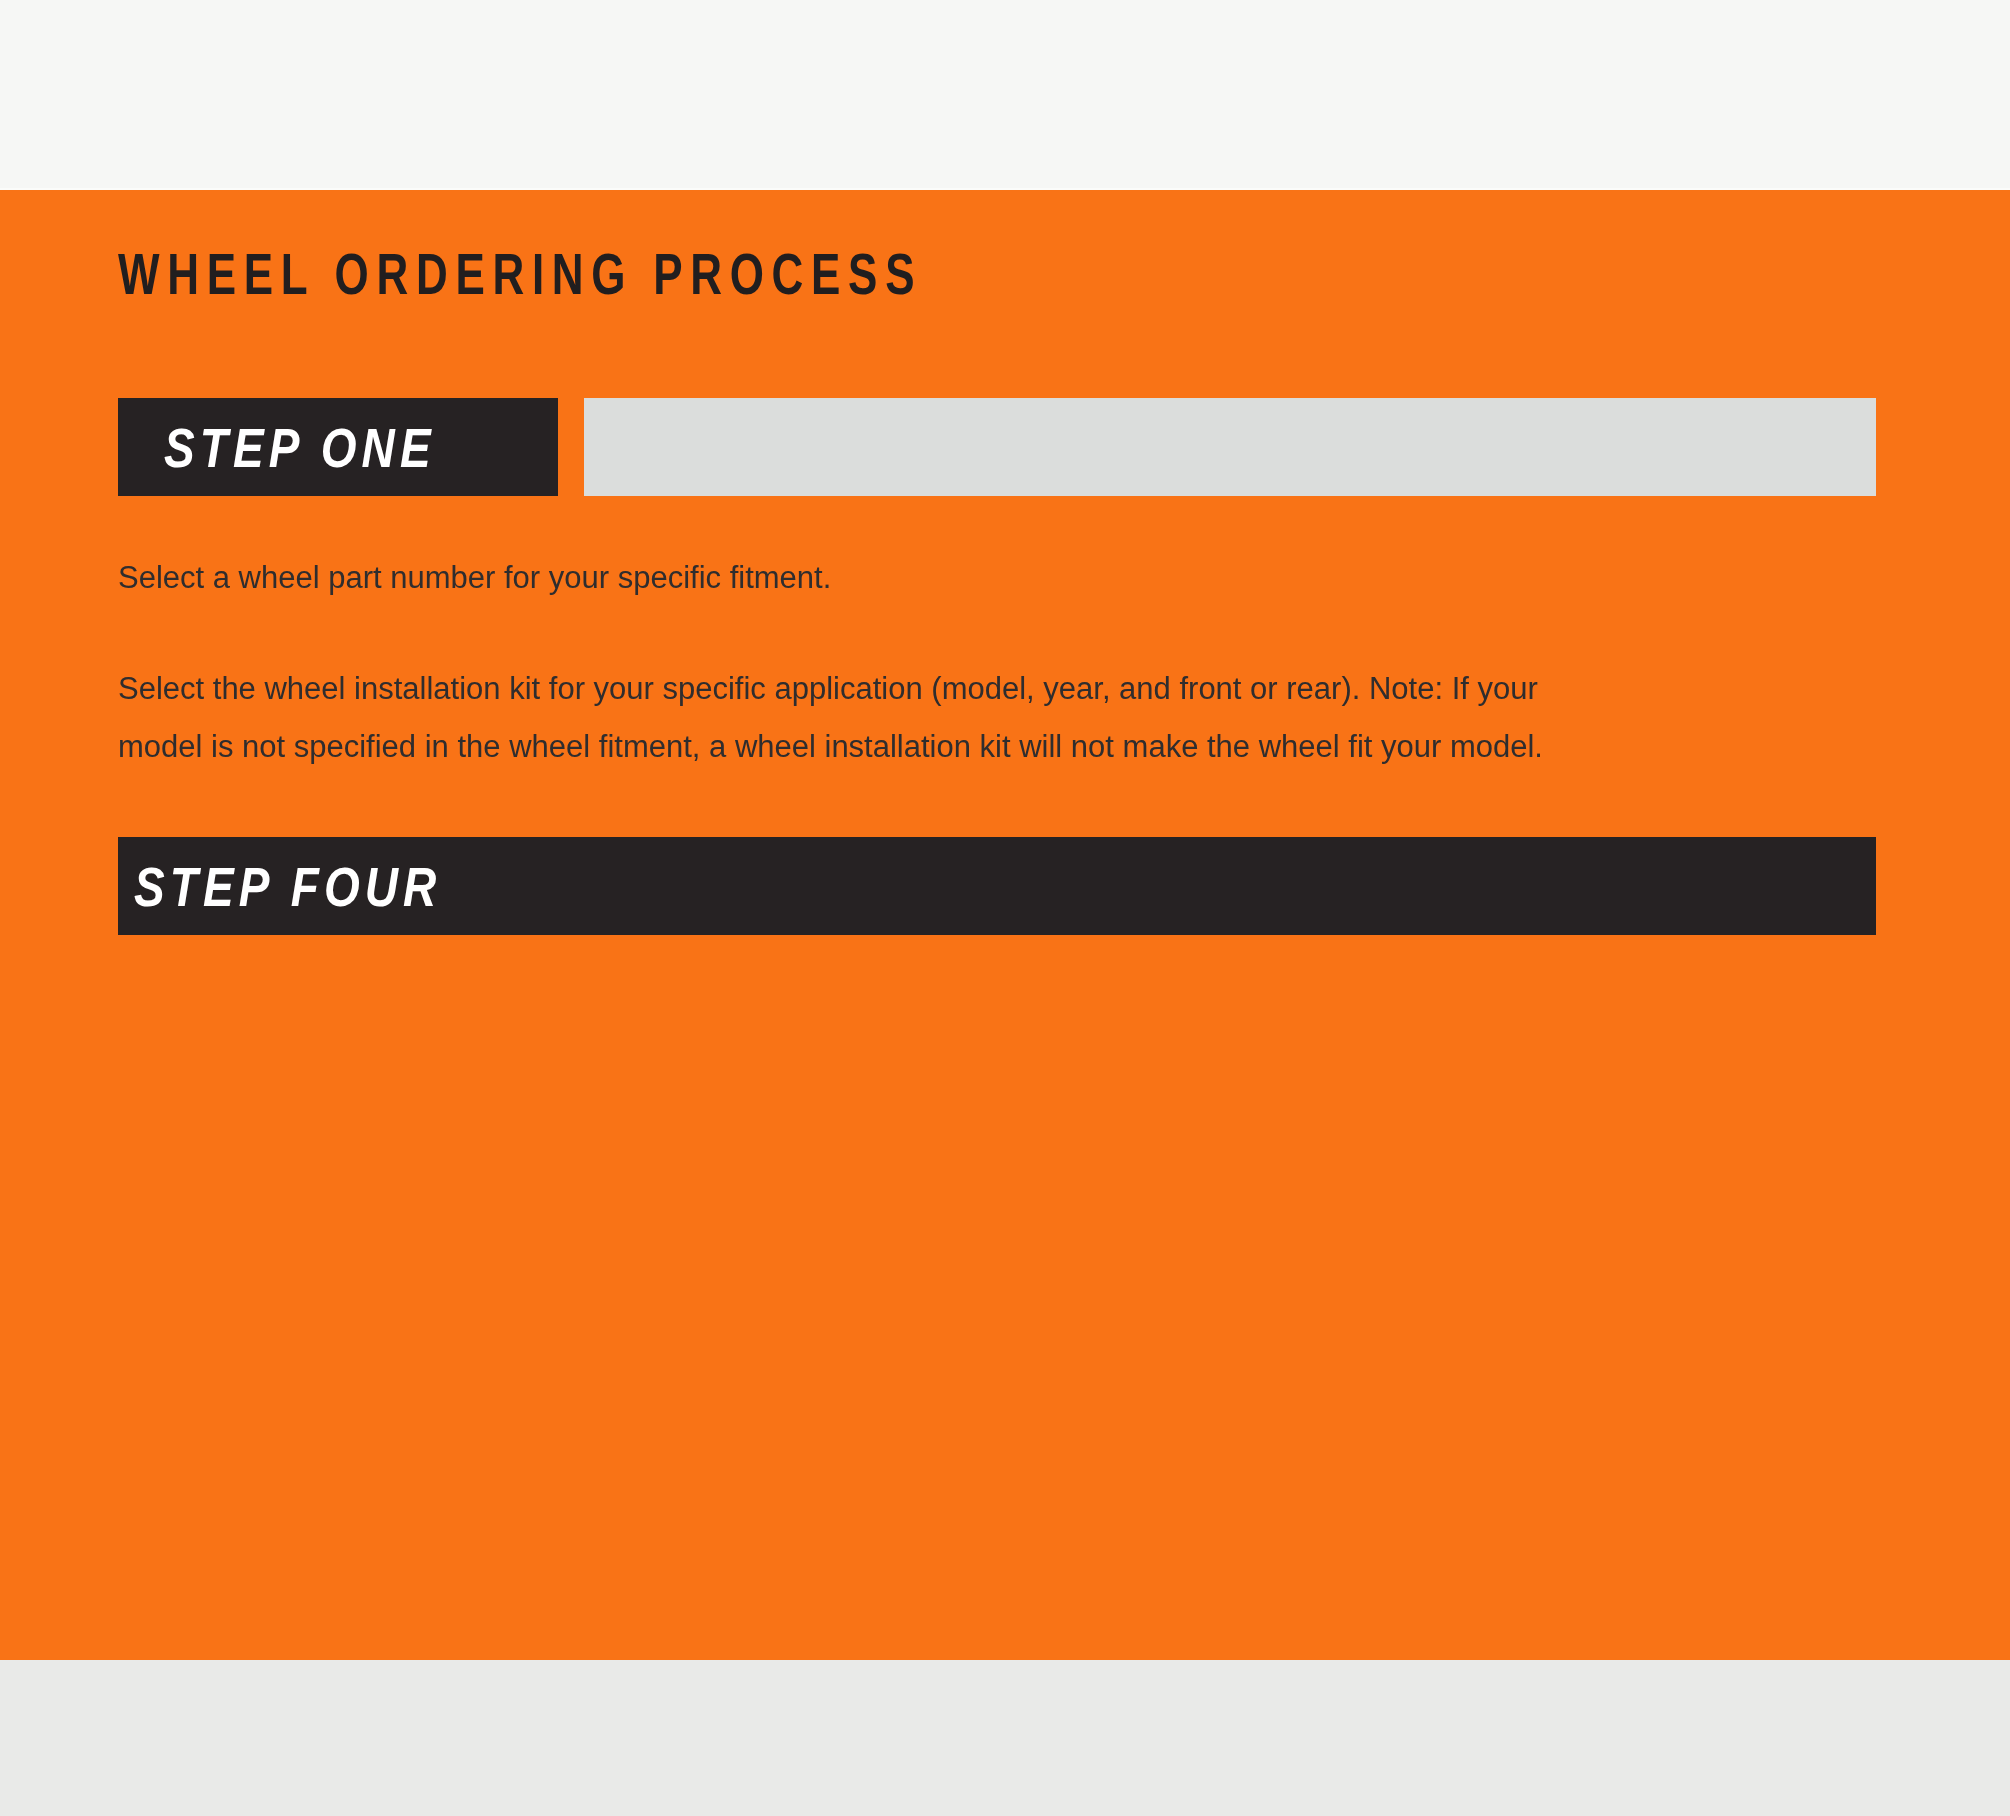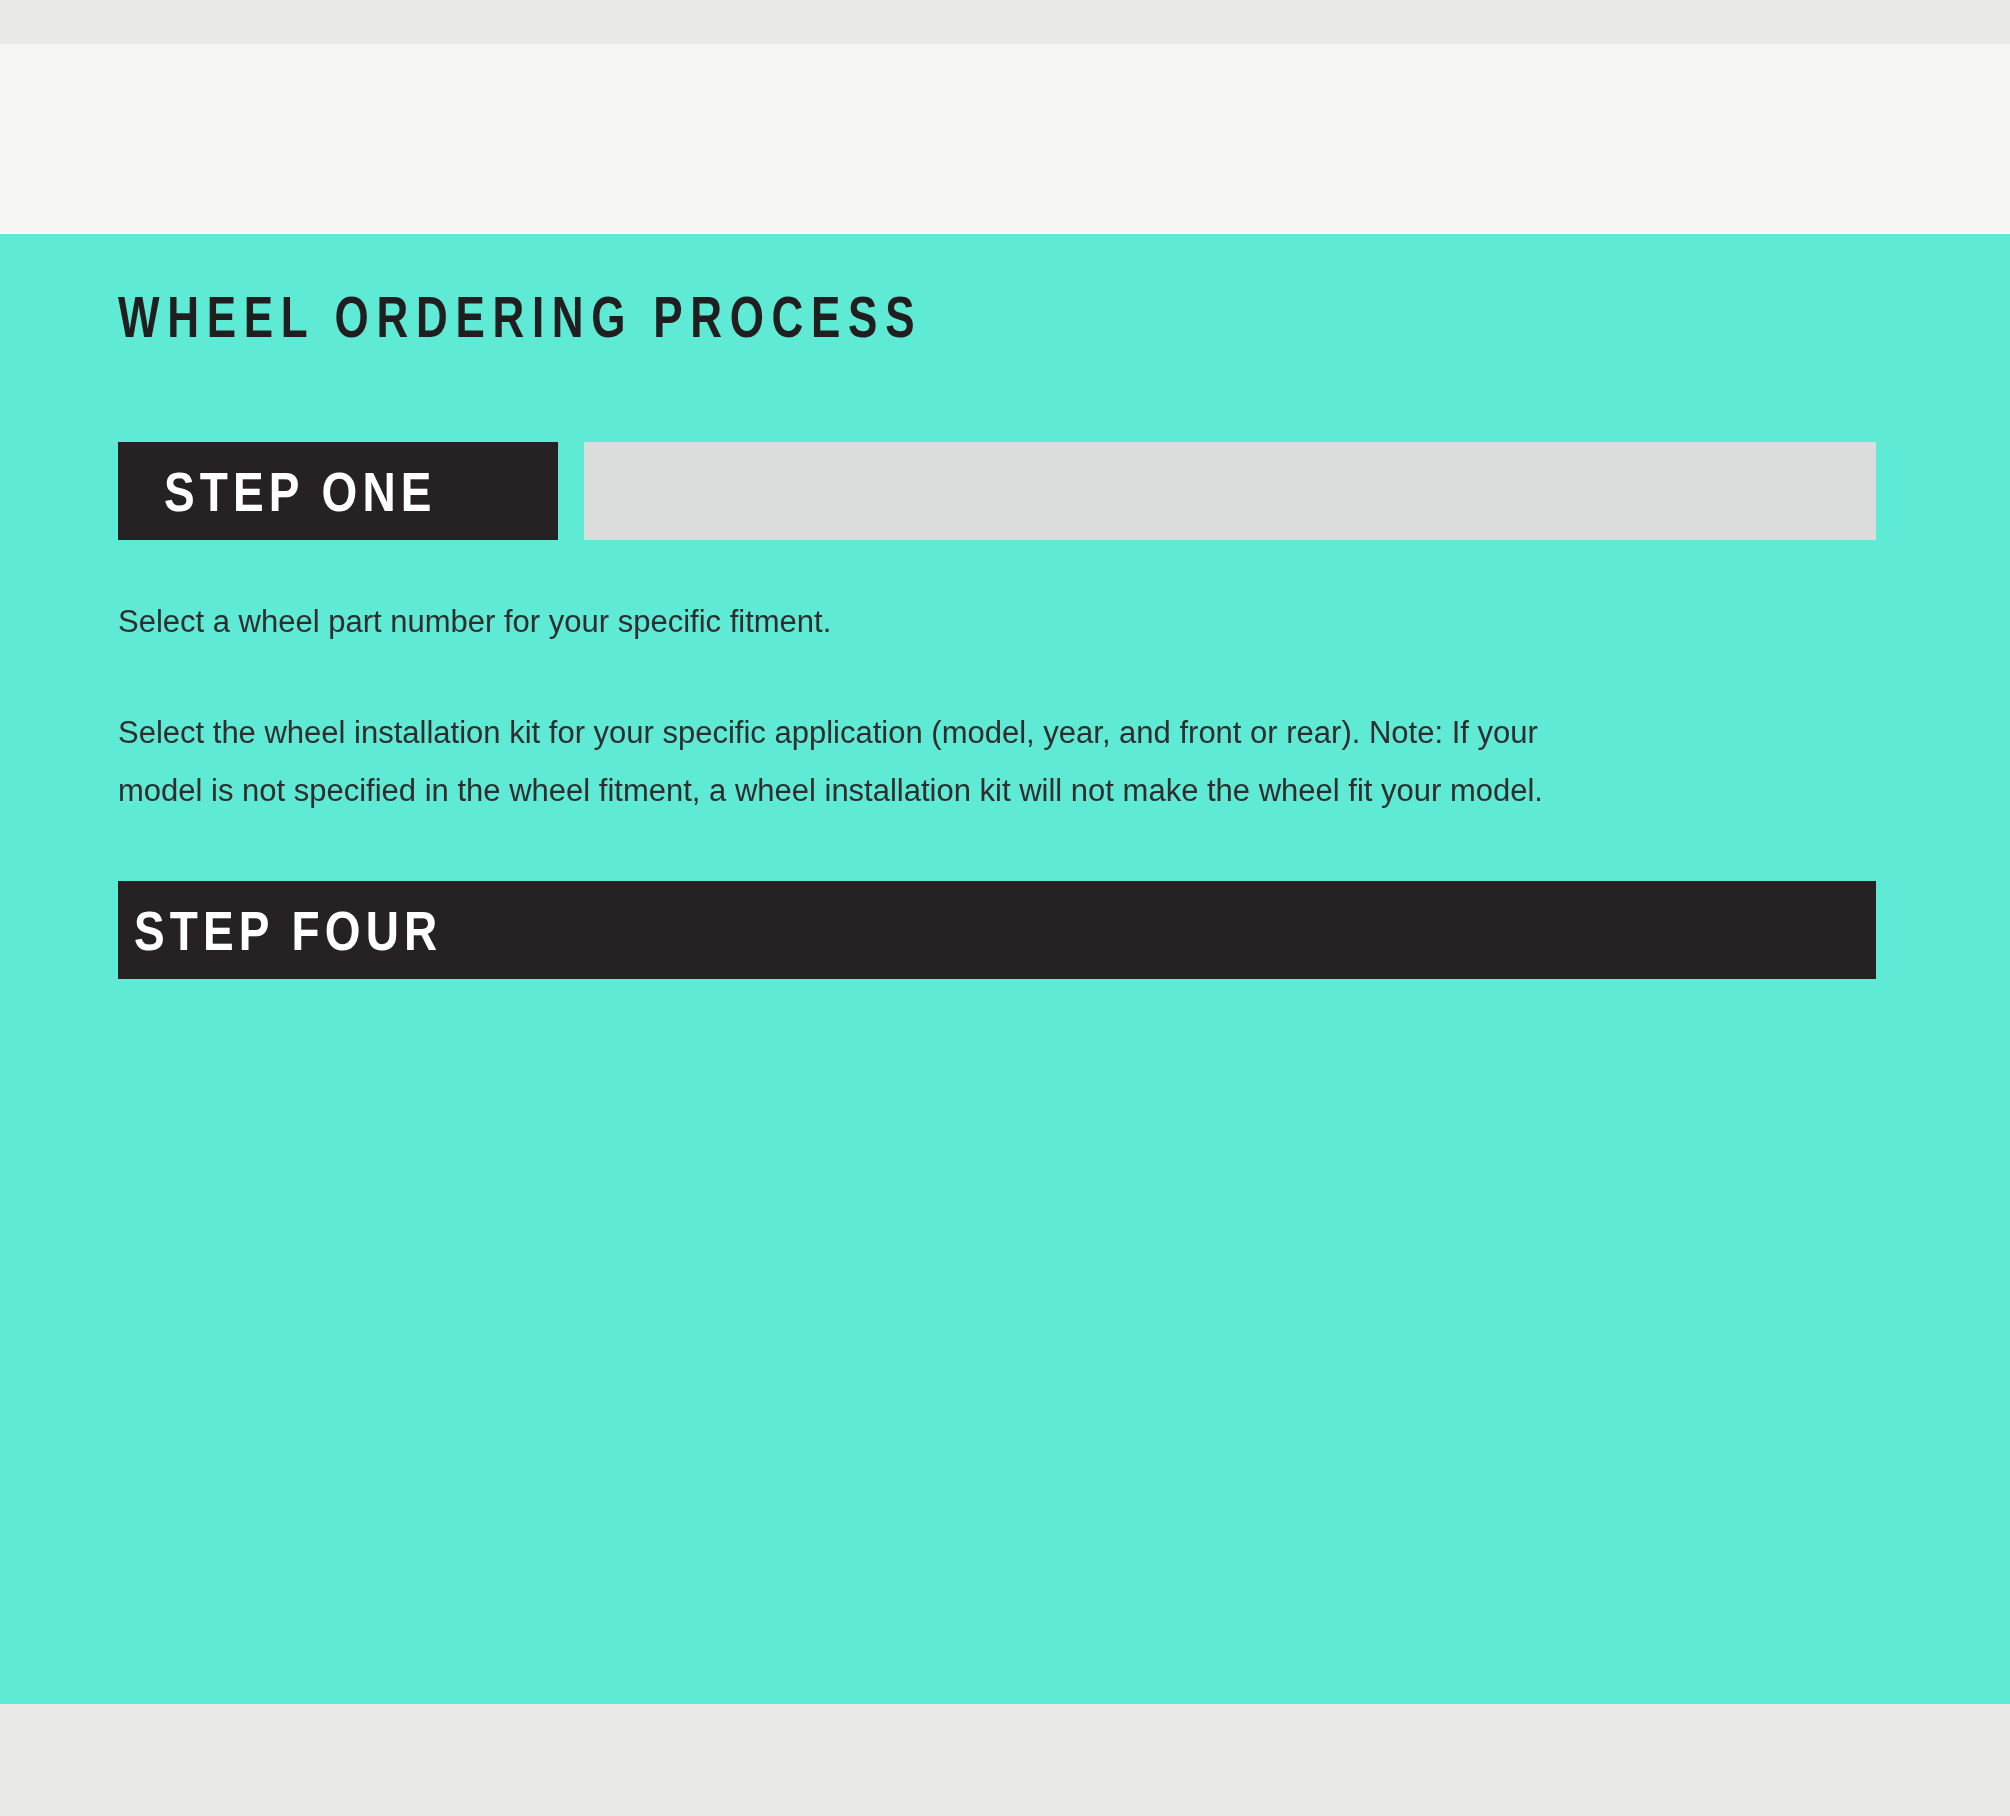--- a/index.html
+++ b/index.html
@@ -3,23 +3,22 @@
 <meta charset="utf-8">
 <style>
   * { margin: 0; padding: 0; box-sizing: border-box; }
   html, body { background: #e9eae8; }
   body { font-family: "Liberation Sans", sans-serif; }
 
   .page {
     position: relative;
     width: 2010px;
     height: 1660px;
-    background: #5eead4;
+    background: #f97316;
     overflow: hidden;
-    margin-top: 44px;
   }
 
   .top-strip {
     height: 190px;
     background: #f6f7f5;
     border-bottom: 2.6px solid #fbfcfa;
   }
 
   .content {
     padding-left: 118px;
@@ -36,20 +35,21 @@
     transform: scaleY(1.3);
     transform-origin: left center;
     white-space: pre;
   }
 
   .step-row {
     display: flex;
     align-items: stretch;
     height: 98px;
     margin-top: 55px;
+    font-style: italic;
   }
   .step-row.first { margin-top: 100px; }
   .step-row.second { margin-top: 58px; }
   .step-row.fourth { margin-top: 61px; }
 
   .step-bar {
     background: #262223;
     display: flex;
     align-items: center;
     padding-left: 46px;

